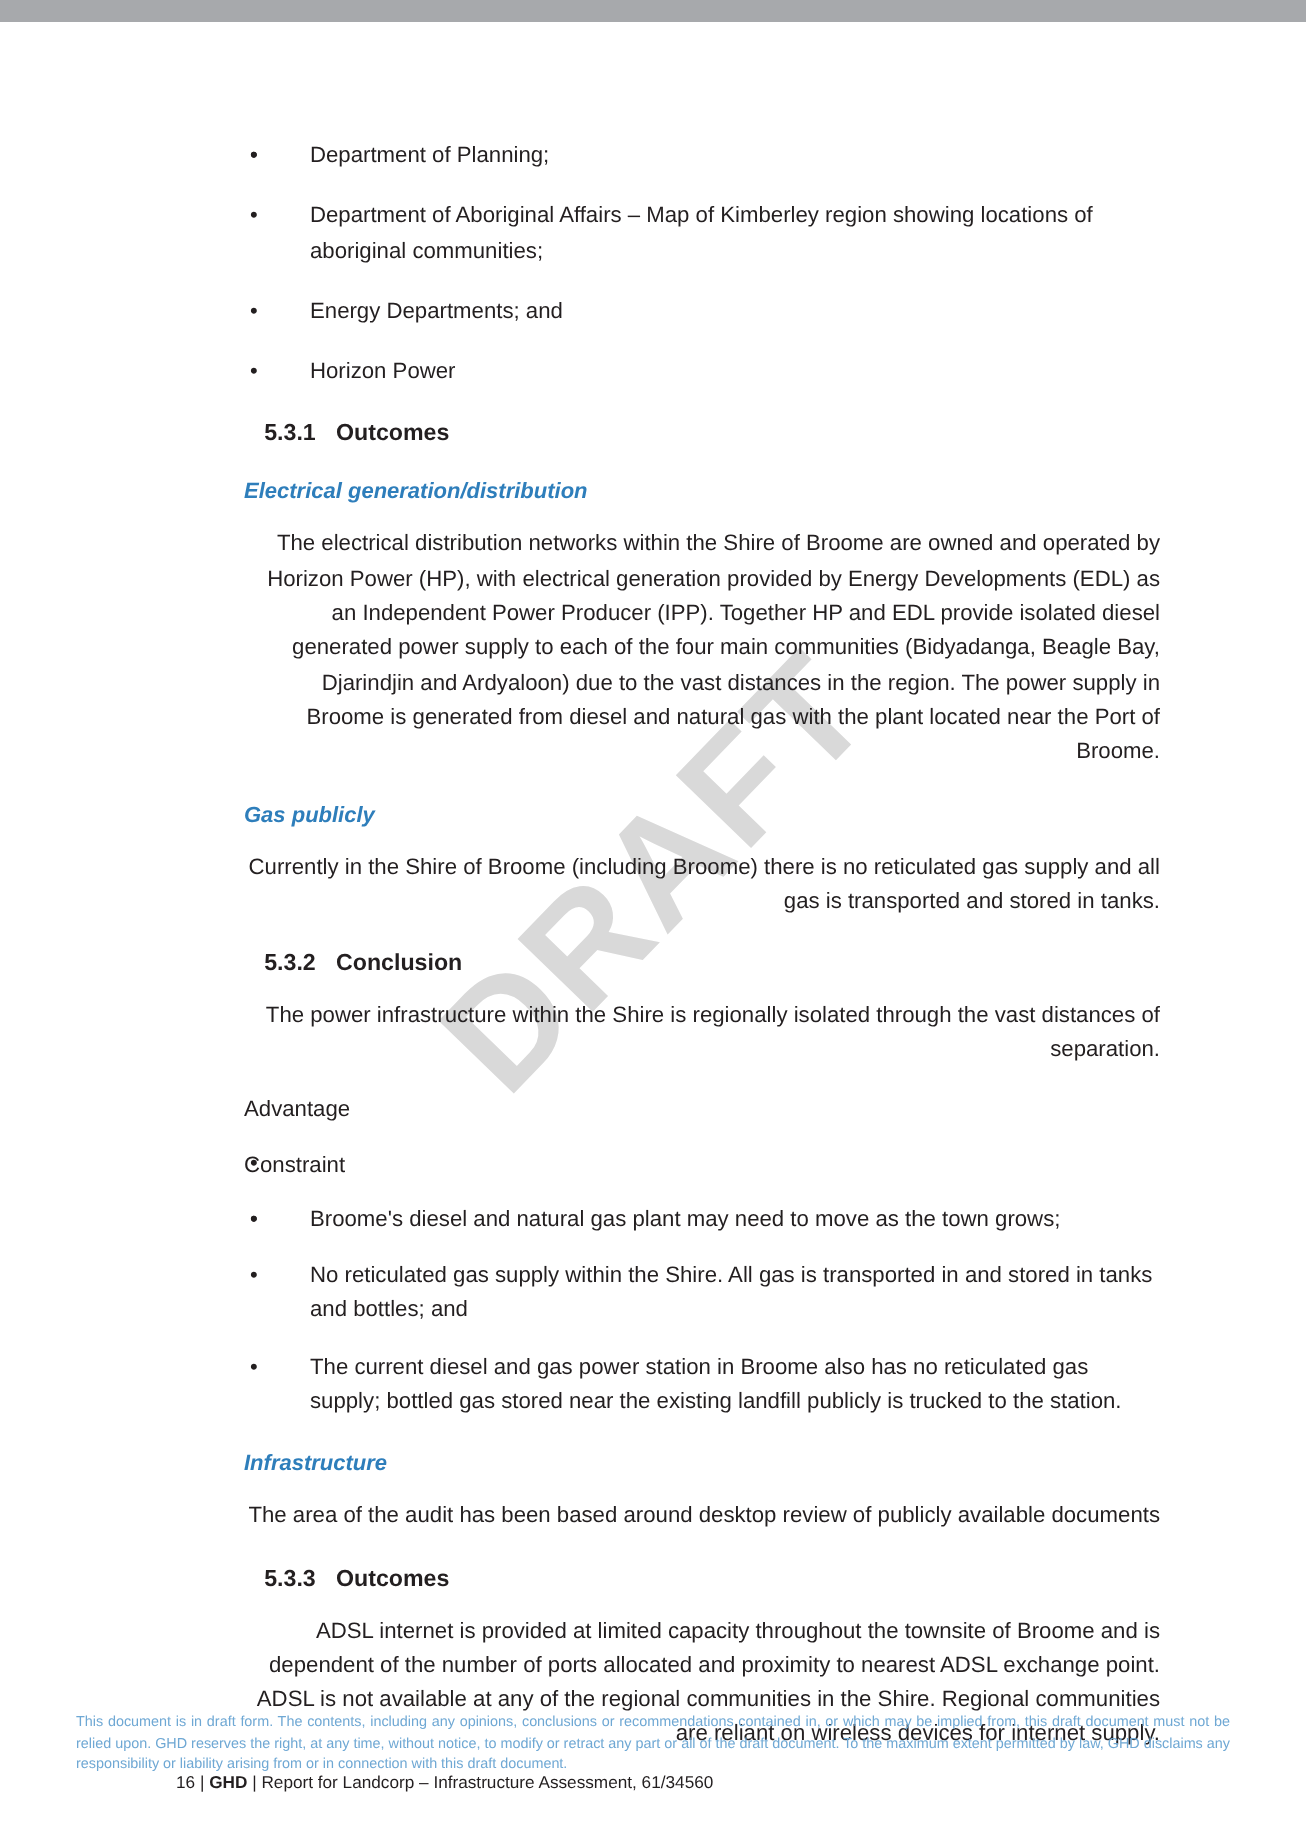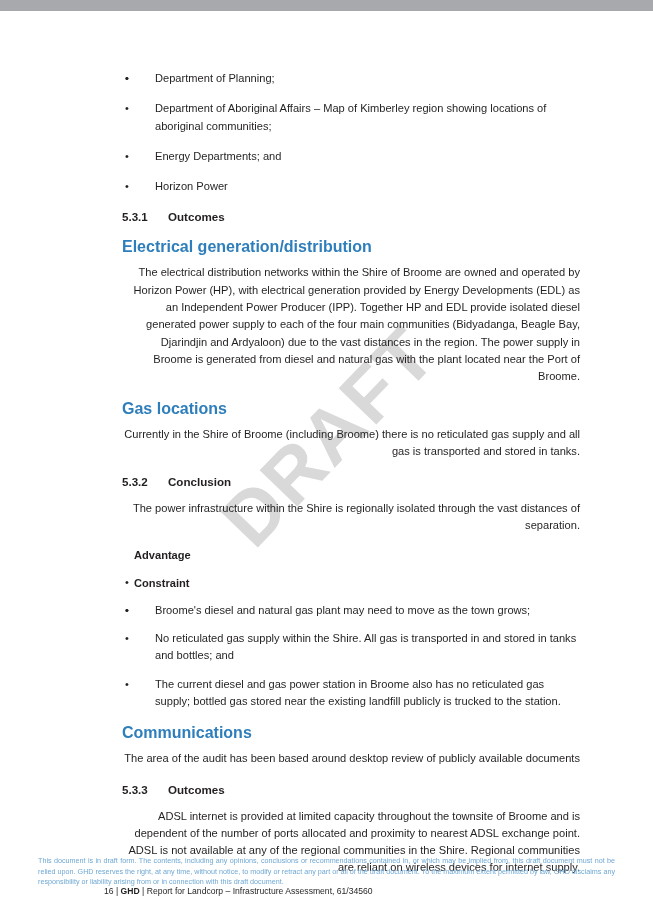--- a/index.html
+++ b/index.html
@@ -75,37 +75,39 @@
     margin: 14px 0 11px 0;
     font-size: 11.6px;
     font-weight: 700;
     color: #231f20;
     display: flex;
     line-height: 15px;
   }
   .section-heading .sec-num {
     width: 46px;
     flex: 0 0 46px;
+    text-align: center;
   }
   .section-heading .sec-title { flex: 1 1 auto; }
 
   
   .blue-heading {
     margin: 15px 0 10px 0;
-    font-size: 16px;
+    font-size: 11px;
     font-weight: 700;
+    font-style: italic;
     color: #2e7ebb;
     line-height: 15px;
   }
 
   
   .bold-label {
-    margin: 13px 0 7px 12px;
+    margin: 13px 0 7px 0;
     font-size: 11.1px;
-    font-weight: 700;
+    font-weight: 400;
     color: #231f20;
     line-height: 15px;
   }
 
   
   ul.bullets {
     list-style: none;
     margin: 0 0 2px 0;
     padding: 0;
   }
@@ -136,21 +138,21 @@
     z-index: 2;
   }
   #disclaimer {
     font-size: 7.2px;
     line-height: 10.6px;
     color: #6fa8d4;
     text-align: justify;
     margin: 0;
   }
   #page-line {
-    margin: 16px;
+    margin: 0;
     padding-left: 50px;
     font-size: 8.6px;
     line-height: 12px;
     color: #231f20;
     margin-top: -3px;
   }
   #page-line .ghd { font-weight: 700; }
   #page-line .sep { color: #231f20; }
 </style>
 </head>
@@ -173,21 +175,21 @@
     </ul>
 
     <div class="section-heading">
       <span class="sec-num">5.3.1</span>
       <span class="sec-title">Outcomes</span>
     </div>
 
     <div class="blue-heading">Electrical generation/distribution</div>
     <p class="body-text">The electrical distribution networks within the Shire of Broome are owned and operated by Horizon Power (HP), with electrical generation provided by Energy Developments (EDL) as an Independent Power Producer (IPP).  Together HP and EDL provide isolated diesel generated power supply to each of the four main communities (Bidyadanga, Beagle Bay, Djarindjin and Ardyaloon) due to the vast distances in the region. The power supply in Broome is generated from diesel and natural gas with the plant located near the Port of Broome.</p>
 
-    <div class="blue-heading">Gas locations</div>
+    <div class="blue-heading">Gas publicly</div>
     <p class="body-text">Currently in the Shire of Broome (including Broome) there is no reticulated gas supply and all gas is transported and stored in tanks.</p>
 
     <div class="section-heading">
       <span class="sec-num">5.3.2</span>
       <span class="sec-title">Conclusion</span>
     </div>
 
     <p class="body-text">The power infrastructure within the Shire is regionally isolated through the vast distances of separation.</p>
 
     <div class="bold-label">Advantage</div>
@@ -196,21 +198,21 @@
     </ul>
 
     <div class="bold-label">Constraint</div>
     <ul class="bullets tight">
       <li><span class="bullet-dot">•</span></li>
       <li><span class="bullet-dot">•</span><span>Broome's diesel and natural gas plant may need to move as the town grows;</span></li>
       <li><span class="bullet-dot">•</span><span>No reticulated gas supply within the Shire. All gas is transported in and stored in tanks and bottles; and</span></li>
       <li><span class="bullet-dot">•</span><span>The current diesel and gas power station in Broome also has no reticulated gas supply; bottled gas stored near the existing landfill publicly is trucked to the station.</span></li>
     </ul>
 
-    <div class="blue-heading">Communications</div>
+    <div class="blue-heading">Infrastructure</div>
     <p class="body-text">The area of the audit has been based around desktop review of publicly available documents</p>
 
     <div class="section-heading">
       <span class="sec-num">5.3.3</span>
       <span class="sec-title">Outcomes</span>
     </div>
 
     <p class="body-text">ADSL internet is provided at limited capacity throughout the townsite of Broome and is dependent of the number of ports allocated and proximity to nearest ADSL exchange point. ADSL is not available at any of the regional communities in the Shire. Regional communities are reliant on wireless devices for internet supply.</p>
 
   </div>

